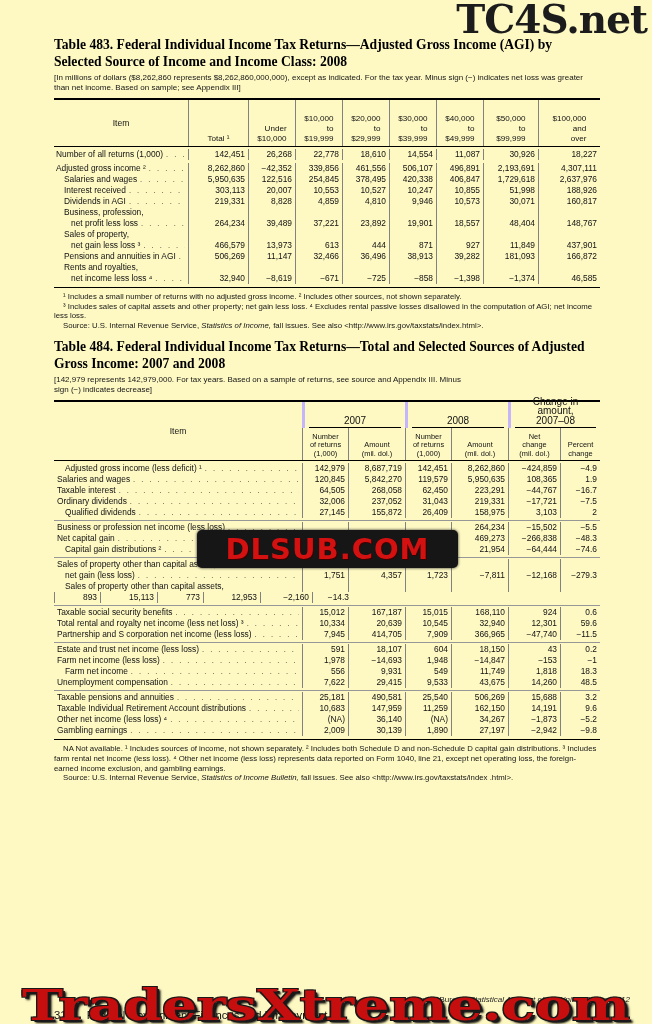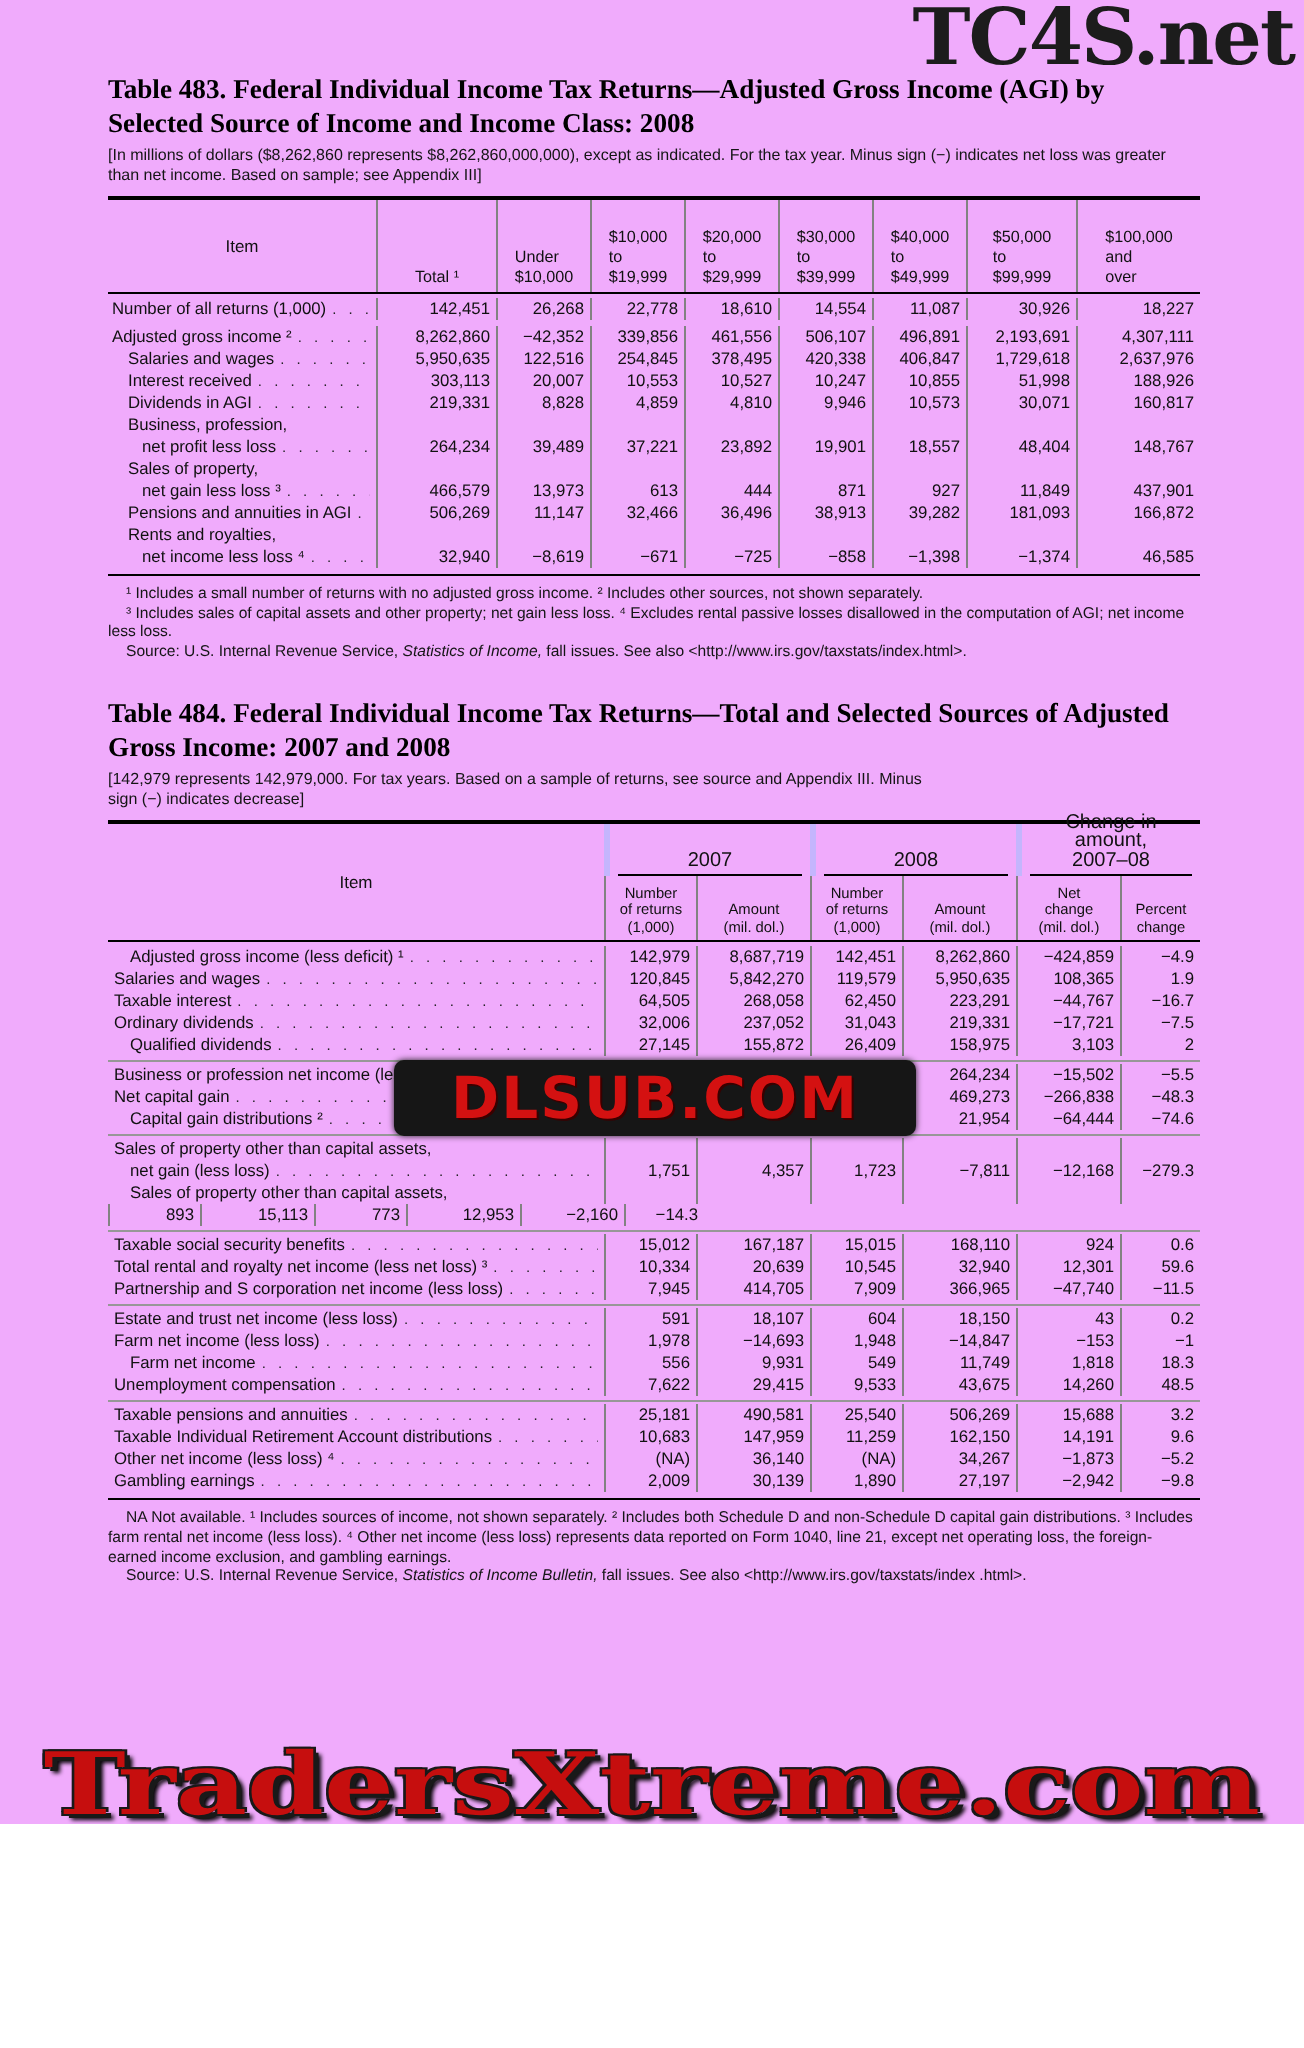--- a/index.html
+++ b/index.html
@@ -1,24 +1,24 @@
 <!DOCTYPE html>
 <html><head>
 <meta charset="utf-8">
 <style>
   *{margin:0;padding:0;box-sizing:border-box}
   html,body{background:#ffffff}
-  .page{position:relative;width:652px;height:912px;background:#f0abfc;overflow:hidden;
+  .page{position:relative;width:652px;height:1024px;background:#fef9c3;overflow:hidden;
         font-family:"Liberation Sans",sans-serif;color:#111}
   .content{position:absolute;left:54px;top:0;width:546px}
 
   
   .tbl-title{font-family:"Liberation Serif",serif;font-weight:700;font-size:13.6px;line-height:17px;color:#000}
   .tbl-title.t1{margin-top:36px}
-  .tbl-title.t2{margin-top:18px}
+  .tbl-title.t2{margin-top:8px}
   .tbl-note{font-size:8px;line-height:10px;margin-top:3px;color:#151515}
   .tbl-note.n2{max-width:414px}
 
   
   .dtable{margin-top:5px;border-top:2px solid #000;border-bottom:1px solid #000;width:546px}
   .trow{display:flex;align-items:flex-end}
   .trow.gap{margin-top:3px}
   .trow.rule{border-top:1px solid #979797;margin-top:2px;padding-top:1px}
   .stub{display:flex;align-items:baseline;line-height:11px;min-height:11px;overflow:hidden;padding-left:2px}
   .lbl{white-space:nowrap;padding-right:1px}
@@ -31,21 +31,21 @@
   .t483 .stub{width:134px}
   .t483 .ind1{padding-left:10px}
   .t483 .ind2{padding-left:17px}
   .t483 .c0{width:60px}
   .t483 .c1,.t483 .c2,.t483 .c3,.t483 .c4,.t483 .c5{width:47px}
   .t483 .c6{width:55px}
   .t483 .c7{width:62px}
   .thead483{display:flex;border-bottom:1px solid #000}
   .thead483 .hstub{width:134px;display:flex;align-items:center;justify-content:center;font-size:8.5px}
   .hcols{display:flex}
-  .hcol{display:flex;flex-direction:column;justify-content:flex-end;text-align:left;white-space:pre-line;
+  .hcol{display:flex;flex-direction:column;justify-content:flex-end;text-align:right;white-space:pre-line;
         border-left:1px solid #828282;font-size:8.1px;line-height:10px;padding:3px 4px 2px;height:46px;align-items:center}
   .t483-body,.t484-body{padding:2px 0 3px}
 
   
   .t484{font-size:8.4px}
   .t484 .stub{flex:1;padding-left:3px}
   .t484 .ind1{padding-left:11px}
   .t484 .ind2{padding-left:19px}
   .t484 .d0{width:46px}.t484 .d1{width:57px}.t484 .d2{width:46px}
   .t484 .d3{width:57px}.t484 .d4{width:52px}.t484 .d5{width:40px}

